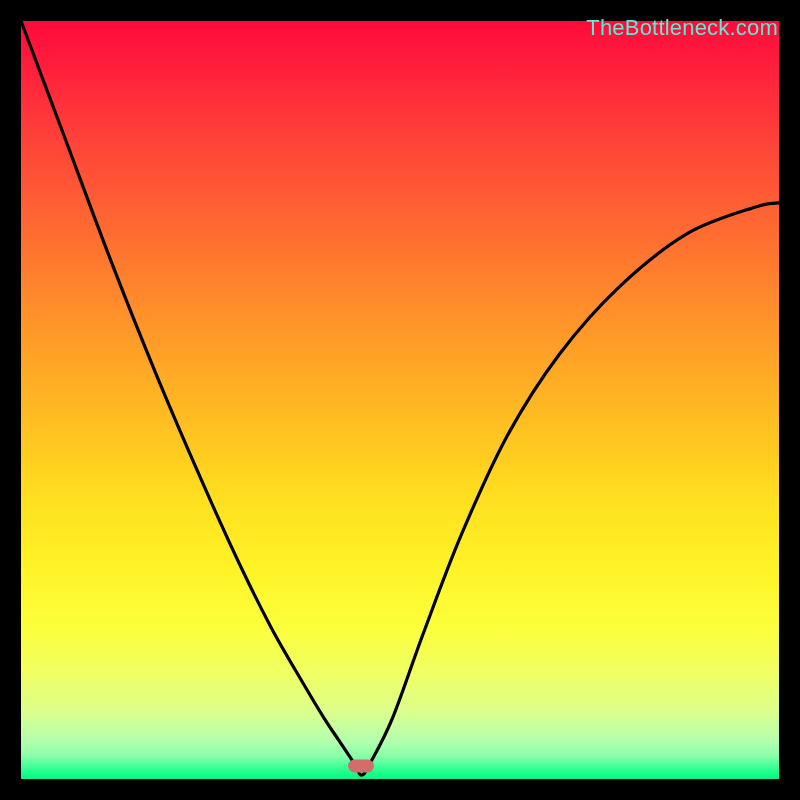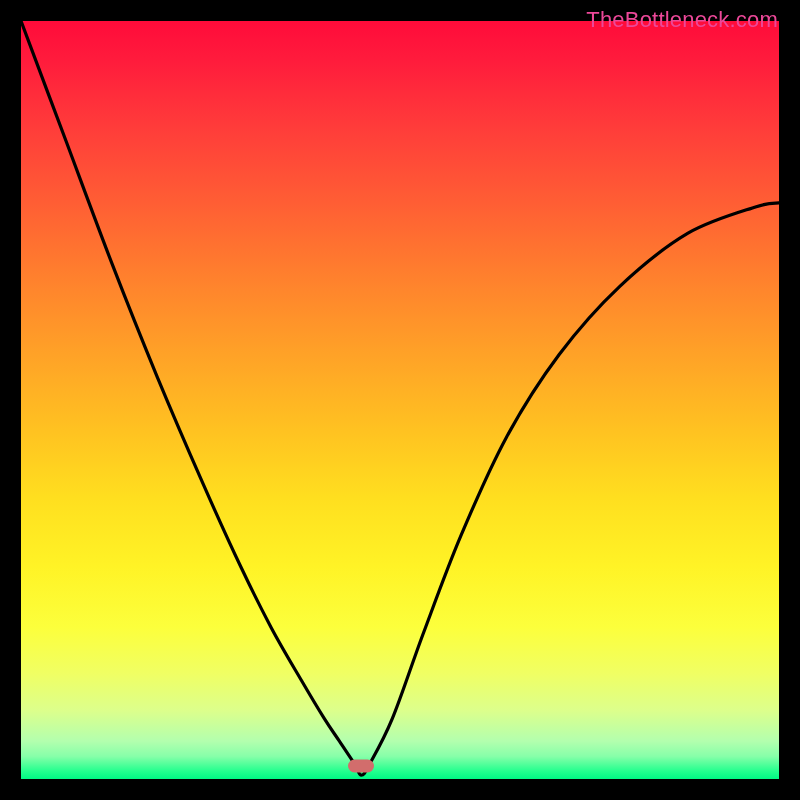--- a/index.html
+++ b/index.html
@@ -56,23 +56,23 @@
   .marker {
     position: absolute;
     width: 26px;
     height: 13px;
     border-radius: 7px;
     background: #d26d6c;
     transform: translate(-50%, -50%);
   }
   .watermark {
     position: absolute;
-    top: 8px;
+    top: 16px;
     right: 22px;
-    color: #ec4899;
+    color: #5eead4;
     font-size: 22px;
     font-weight: 500;
     letter-spacing: 0.2px;
     line-height: 23px;
   }
 </style>
 </head>
 <body>
 
 <div class="frame">

